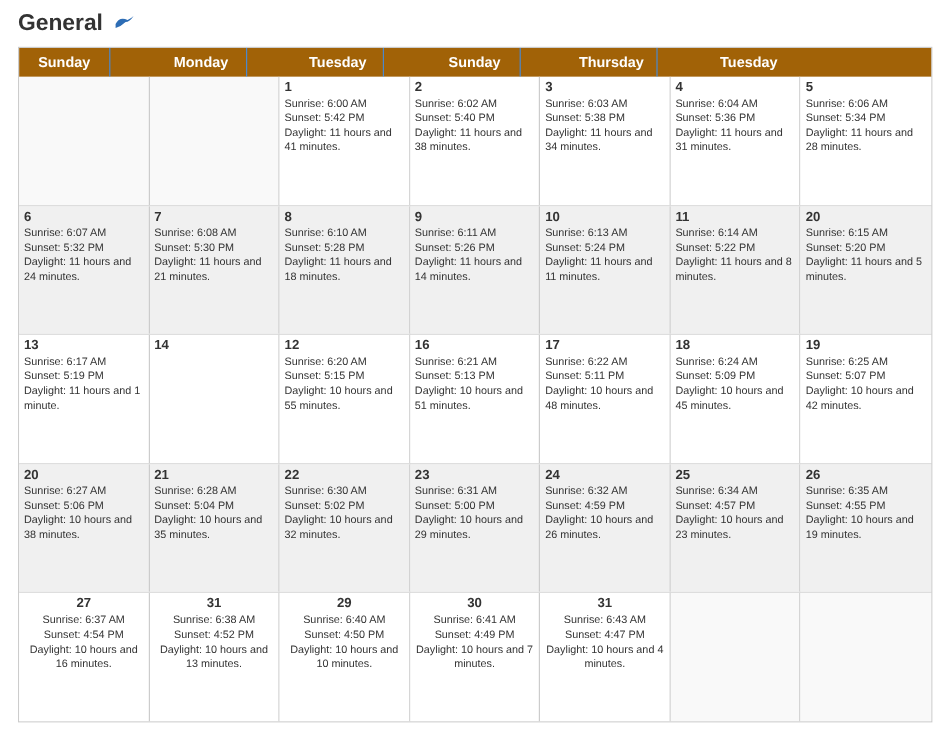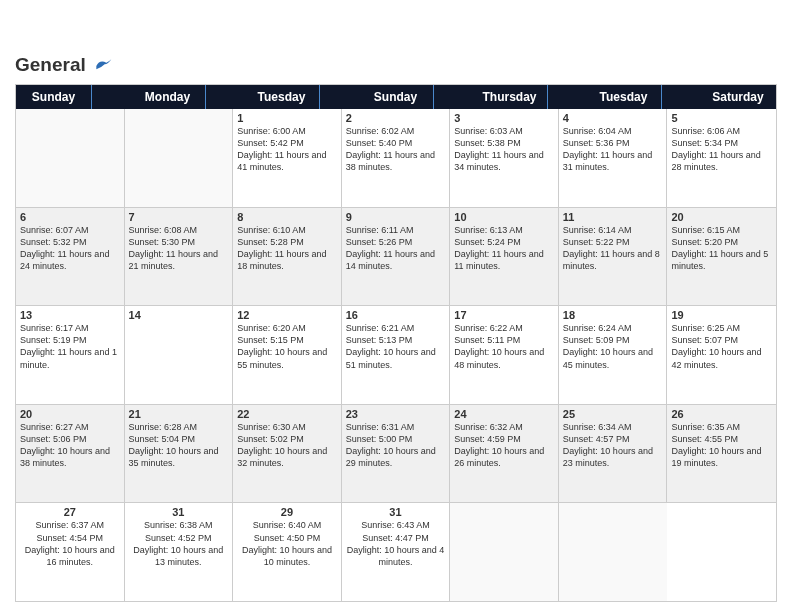--- a/index.html
+++ b/index.html
@@ -19,21 +19,20 @@
     }
     .header {
       display: flex;
       justify-content: space-between;
       align-items: flex-start;
       margin-bottom: 8px;
     }
     .logo {
       display: flex;
       align-items: flex-start;
-      margin-top: 45px;
     }
     .logo-icon {
       width: 20px;
       height: 20px;
       margin-left: 2px;
     }
     .title-section {
       text-align: right;
     }
     .month-title {
@@ -47,21 +46,21 @@
     }
     .calendar {
       flex: 1;
       display: flex;
       flex-direction: column;
       border: 1px solid #ccc;
     }
     .cal-header {
       display: grid;
       grid-template-columns: repeat(7, 1fr);
-      background: #0f172a;
+      background: #a16207;
       gap: 38px;
     }
     .cal-header-cell {
       color: #fff;
       font-size: 12px;
       font-weight: bold;
       text-align: center;
       padding: 5px 2px;
       border-right: 1px solid #4a88cc;
     }
@@ -128,21 +127,20 @@
   </div>
 
   <div class="calendar">
     <div class="cal-header">
     <div class="cal-header-cell">Sunday</div>
         <div class="cal-header-cell">Monday</div>
         <div class="cal-header-cell">Tuesday</div>
         <div class="cal-header-cell">Sunday</div>
         <div class="cal-header-cell">Thursday</div>
         <div class="cal-header-cell">Tuesday</div>
-        <div class="cal-header-cell">Saturday</div>
       </div>
     <div class="cal-body">
     <div class="cal-row">
           <div class="cal-cell empty"></div>
           <div class="cal-cell empty"></div>
           <div class="cal-cell">
             <span class="day-num">1</span>
             <div class="cell-text">Sunrise: 6:00 AM<br>Sunset: 5:42 PM<br>Daylight: 11 hours and 41 minutes.</div>
           </div>
           <div class="cal-cell">
@@ -256,20 +254,24 @@
             <span class="day-num">27</span>
             <div class="cell-text">Sunrise: 6:37 AM<br>Sunset: 4:54 PM<br>Daylight: 10 hours and 16 minutes.</div>
           </div>
           <div class="cal-cell">
             <span class="day-num">31</span>
             <div class="cell-text">Sunrise: 6:38 AM<br>Sunset: 4:52 PM<br>Daylight: 10 hours and 13 minutes.</div>
           </div>
           <div class="cal-cell">
             <span class="day-num">29</span>
             <div class="cell-text">Sunrise: 6:40 AM<br>Sunset: 4:50 PM<br>Daylight: 10 hours and 10 minutes.</div>
+          </div>
+          <div class="cal-cell">
+            <span class="day-num">30</span>
+            <div class="cell-text">Sunrise: 6:41 AM<br>Sunset: 4:49 PM<br>Daylight: 10 hours and 7 minutes.</div>
           </div>
           <div class="cal-cell">
             <span class="day-num">31</span>
             <div class="cell-text">Sunrise: 6:43 AM<br>Sunset: 4:47 PM<br>Daylight: 10 hours and 4 minutes.</div>
           </div>
           <div class="cal-cell empty"></div>
           <div class="cal-cell empty"></div>
         </div>
       </div>
   </div>

